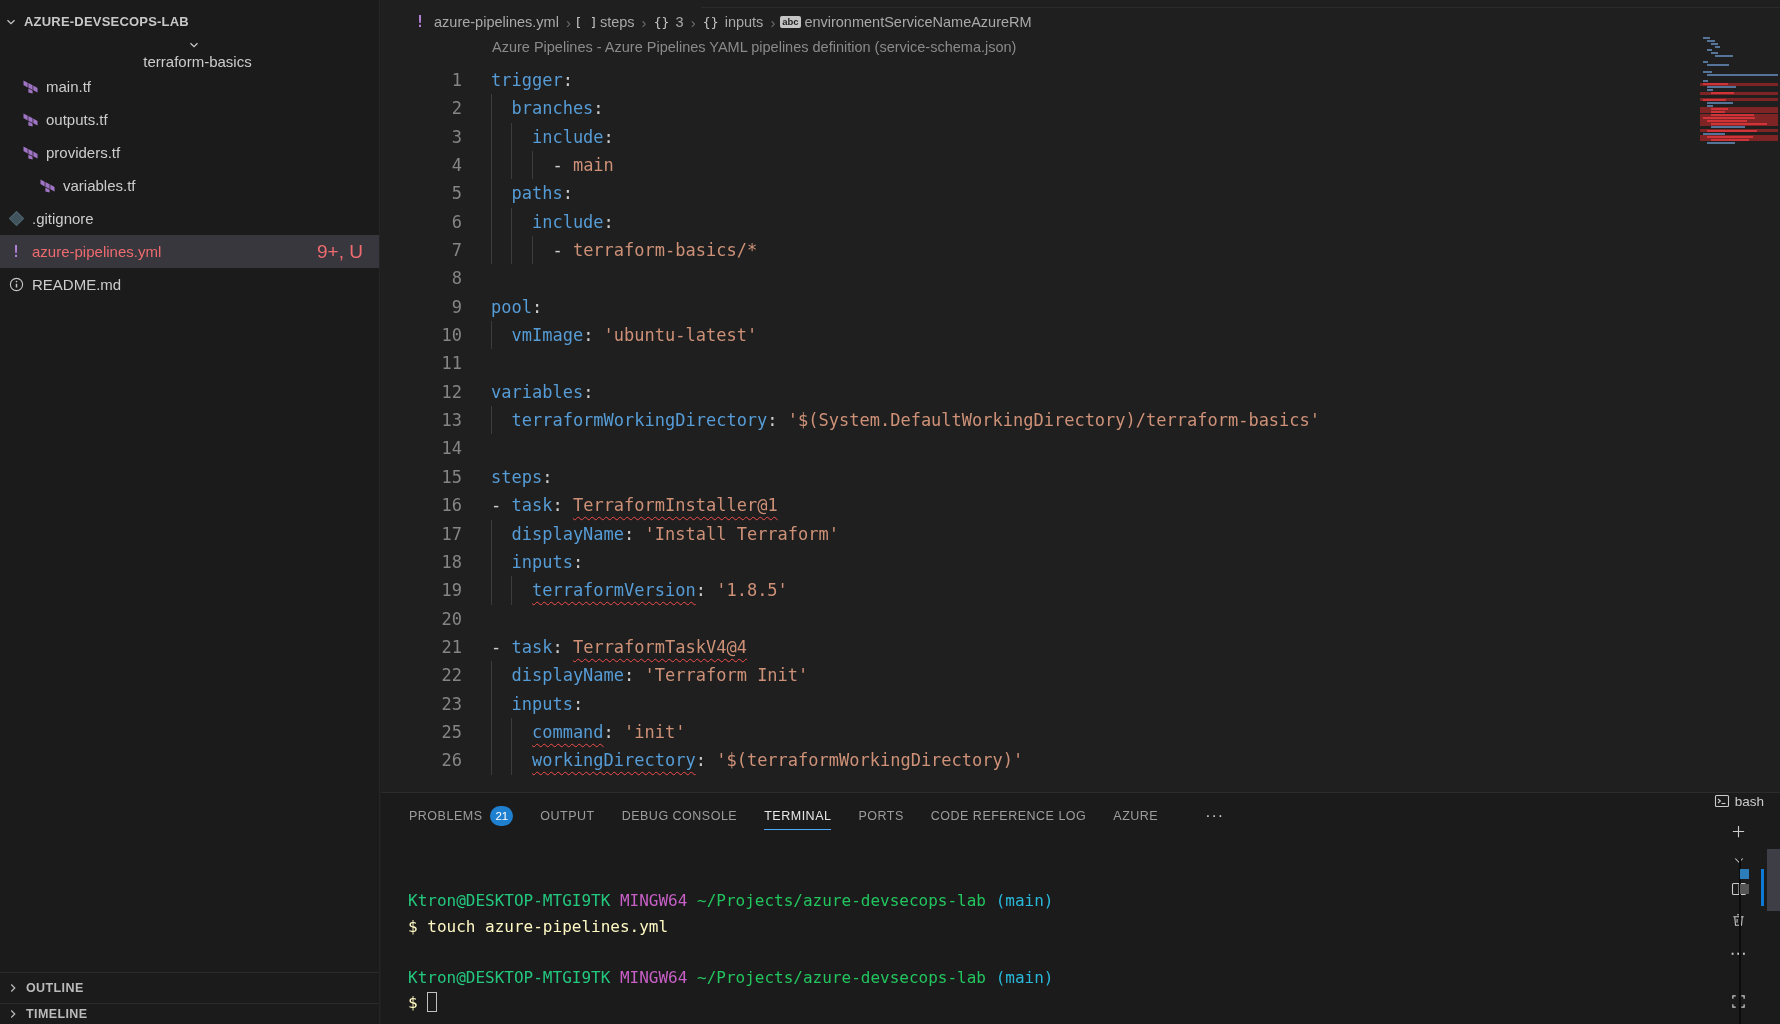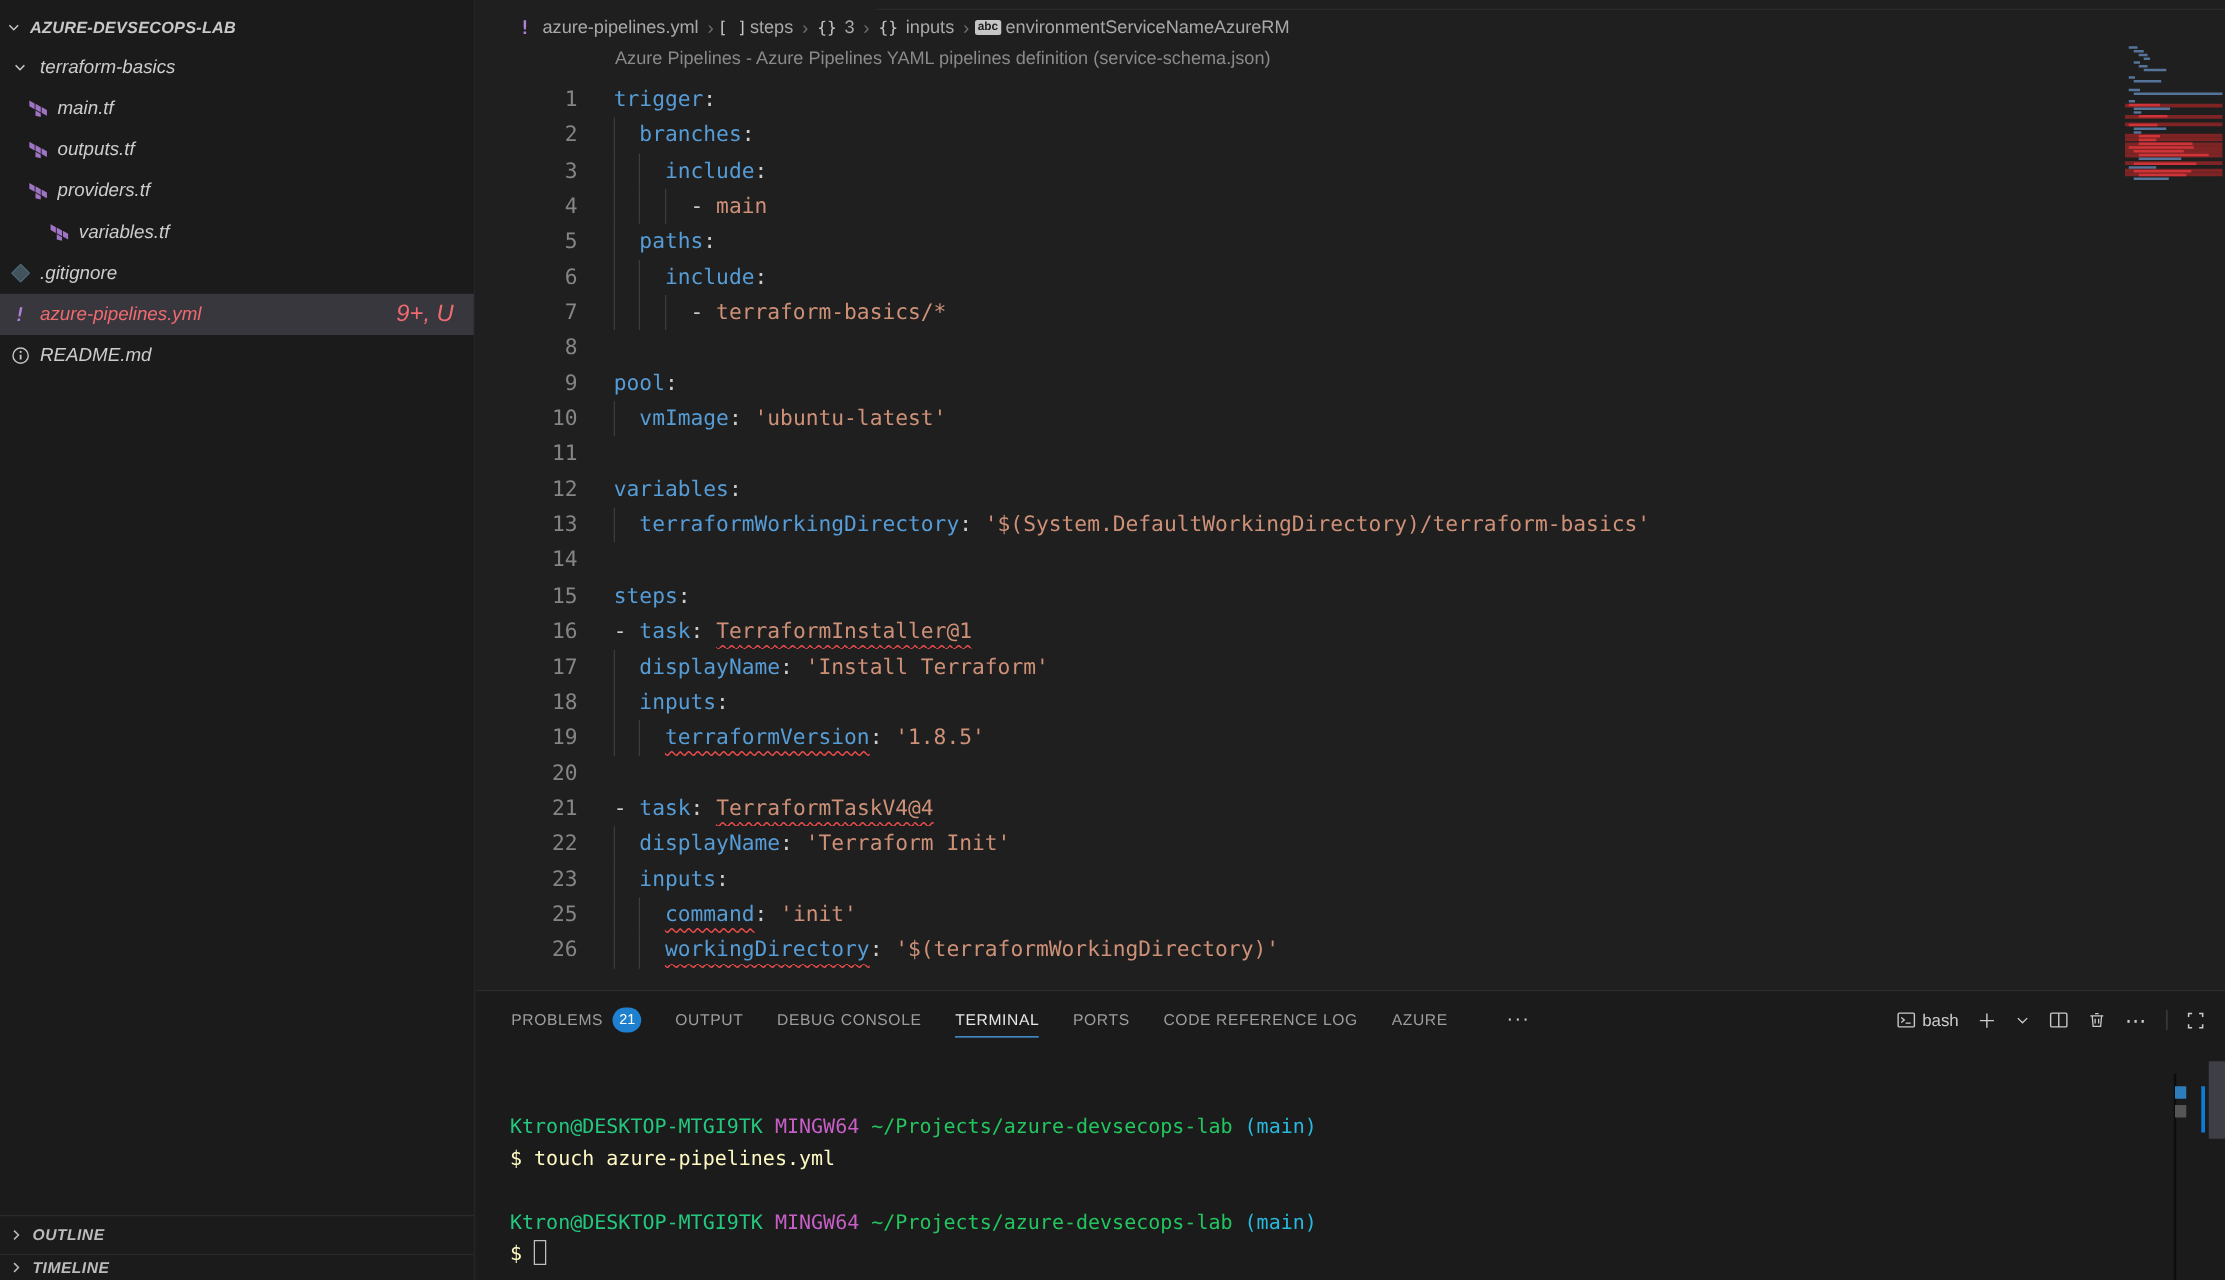--- a/index.html
+++ b/index.html
@@ -2,21 +2,21 @@
 <html><head>
 <meta charset="utf-8">
 <style>
   * { margin:0; padding:0; box-sizing:border-box; }
   html,body { width:1780px; height:1024px; overflow:hidden; background:#1f1f1f;
               font-family:"Liberation Sans", sans-serif; color:#cccccc; }
   #app { position:relative; width:1780px; height:1024px; }
 
   
   #sidebar { position:absolute; left:0; top:0; width:380px; height:1024px;
-             background:#1b1b1b; border-right:1px solid #252525;font-style:italic; }
+             background:#1b1b1b; border-right:1px solid #252525; }
   .expl-header { display:flex; align-items:center; gap:6px; padding:14px 0 8px 4px;
                  font-size:13px; font-weight:700; color:#c8c8c8; letter-spacing:.2px; }
   .tree-row { display:flex; align-items:center; height:33px; font-size:15px; color:#cccccc; cursor:pointer; }
   .tree-row.selected { background:#37373d; }
   .tree-row .lbl { margin-left:8px; white-space:nowrap; }
   .tree-row .badge-txt { margin-left:auto; margin-right:16px; font-size:19px; }
   .salmon { color:#ef6b6f !important; }
   .chev { flex:none; width:14px; height:14px; display:inline-block; }
   .ficon { flex:none; width:16px; height:16px; display:flex; align-items:center; justify-content:center; }
   .warn-glyph { color:#b180d7; font-weight:700; font-size:15px; font-family:"DejaVu Sans Mono",monospace; }
@@ -61,21 +61,21 @@
   #panel { position:absolute; left:381px; top:792px; right:0; bottom:0; background:#1b1b1b; border-top:1px solid #2b2b2b; }
   #panel-header { position:relative; height:46px; display:flex; align-items:center; }
   #panel-tabs { display:flex; align-items:center; gap:27px; padding-left:28px; height:100%; }
   .ptab { position:relative; display:flex; align-items:center; gap:8px; height:100%;
           font-size:12.5px; letter-spacing:.5px; color:#9d9d9d; cursor:pointer; }
   .ptab.active { color:#e7e7e7; }
   .ptab.active::after { content:''; position:absolute; left:0; right:0; bottom:9px; height:1px; background:#4daafc; }
   .pbadge { background:#1f80d0; color:#ffffff; font-size:11.5px; min-width:20px; height:20px; border-radius:10px;
             display:flex; align-items:center; justify-content:center; padding:0 5px; letter-spacing:0; }
   .overflow-dots { color:#cccccc; font-size:16px; letter-spacing:1px; margin-left:20px; cursor:pointer; }
-  #panel-actions { position:absolute; right:16px; top:0; height:46px; display:flex; align-items:center; gap:15px; color:#cccccc; }
+  #panel-actions { position:absolute; right:16px; top:0; height:46px; display:flex; align-items:center; gap:15px; color:#cccccc;flex-direction:column; }
   #panel-actions .act { display:flex; align-items:center; gap:5px; cursor:pointer; }
   .vdiv { width:1px; height:16px; background:#444444; }
   #shell-label { font-size:13.5px; }
 
   #terminal { position:absolute; left:27px; top:95px; right:60px; bottom:0;
               font-family:"DejaVu Sans Mono",monospace; font-size:16px; line-height:25.5px; white-space:pre; }
   .t-green { color:#23c87e; } .t-mag { color:#c75fc7; } .t-yel { color:#22c55e; }
   .t-cyan { color:#29b8db; } .t-wht { color:#fef9c3; }
   .cursor-box { display:inline-block; width:10px; height:20px; border:1.5px solid #c0c0c0; vertical-align:-4px; }
 
@@ -96,21 +96,21 @@
   <aside id="sidebar">
     <div class="expl-header">
       <span class="chev">
         <svg width="14" height="14" viewBox="0 0 16 16">
             <path d="M4 6l4 4 4-4" stroke="#c8c8c8" stroke-width="1.4" fill="none"></path>
           </svg>
       </span>
       <span>AZURE-DEVSECOPS-LAB</span>
     </div>
     <div id="tree">
-        <div class="tree-row" style="padding-left: 8px;">
+        <div class="tree-row" style="padding-left: 8px; flex-direction: column;">
           <span class="ficon">
             <svg width="14" height="14" viewBox="0 0 16 16">
               <path d="M4 6l4 4 4-4" stroke="#cccccc" stroke-width="1.4" fill="none"></path>
             </svg>
           </span>
           <span class="lbl">terraform-basics</span>
         </div>
         <div class="tree-row" style="padding-left: 22px;">
           <span class="ficon">
             <svg width="15" height="15" viewBox="0 0 64 64" fill="#a074c4">

